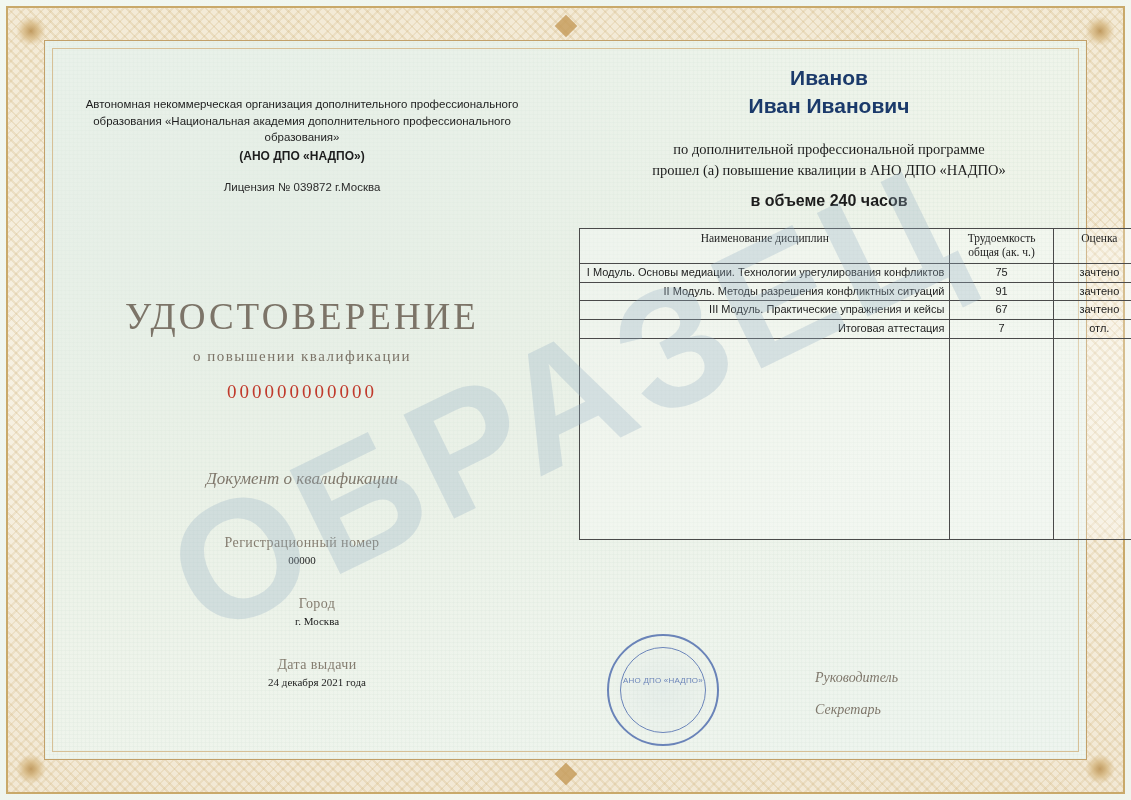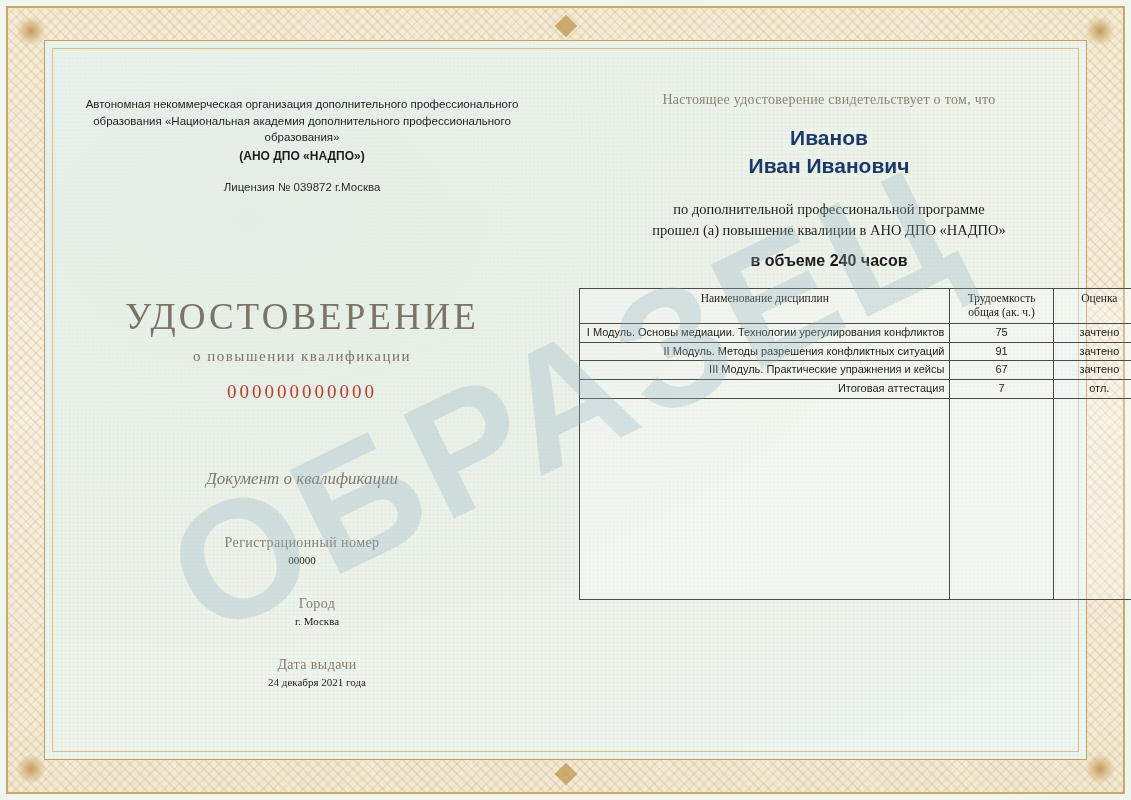--- a/index.html
+++ b/index.html
@@ -330,21 +330,20 @@
         <div class="field-value">г. Москва</div>
       </div>
 
       <div class="field small-gap">
         <div class="field-label">Дата выдачи</div>
         <div class="field-value">24 декабря 2021 года</div>
       </div>
     </div>
 
     <div class="right">
-      <div class="attest">Настоящее удостоверение свидетельствует о том, что</div>
 
       <div class="fio">
         <div>Иванов</div>
         <div>Иван Иванович</div>
       </div>
 
       <div class="passed">
         <div>по дополнительной профессиональной программе</div>
         <div>прошел (а) повышение квалиции в АНО ДПО «НАДПО»</div>
       </div>
@@ -381,16 +380,25 @@
             <td class="mark">отл.</td>
           </tr>
           <tr>
             <td class="filler"></td>
             <td class="filler"></td>
             <td class="filler"></td>
           </tr>
         </tbody>
       </table>
 
+      <div class="sign-area">
+        <div class="stamp">
+          <div class="stamp-text">АНО ДПО «НАДПО»</div>
+        </div>
+        <div class="sign-labels">
+          <div>Руководитель</div>
+          <div>Секретарь</div>
+        </div>
+      </div>
     </div>
 
   </div>
 </div>
 
 </body></html>

